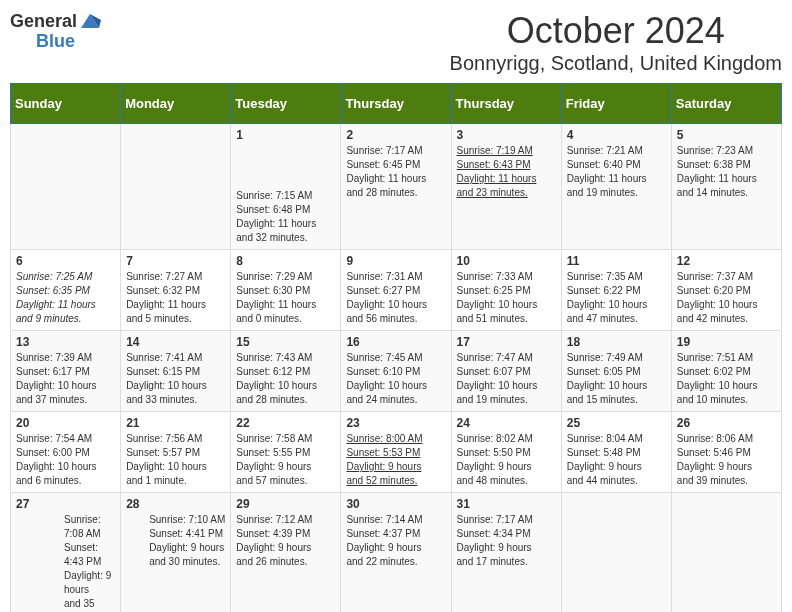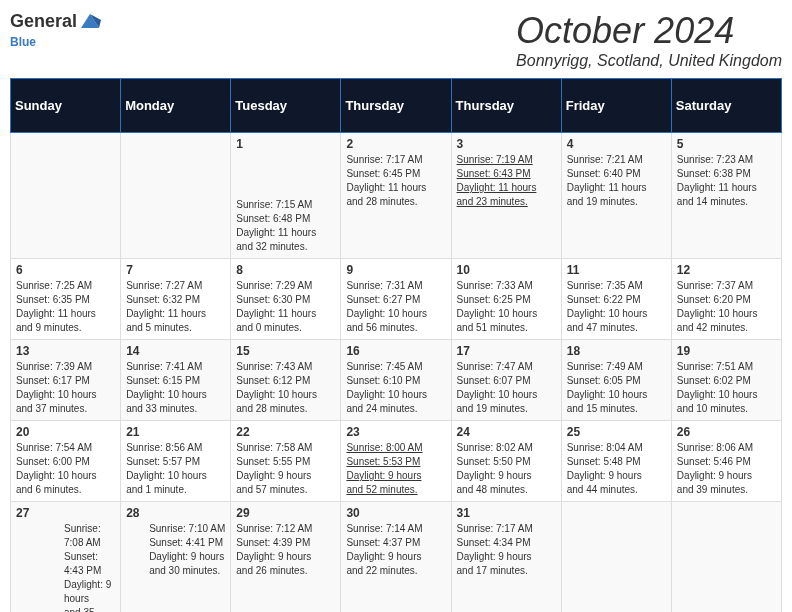--- a/index.html
+++ b/index.html
@@ -12,61 +12,61 @@
     }
     .header-area {
       display: flex;
       align-items: flex-start;
       justify-content: space-between;
       margin-bottom: 8px;
     }
     .logo {
       display: flex;
       align-items: center;
+      text-align: center;
     }
     .logo-text-general {
       font-size: 18px;
       font-weight: bold;
       color: #333;
       line-height: 1;
     }
     .logo-text-blue {
-      font-size: 12px;
+      font-size: 18px;
       font-weight: bold;
       color: #3a7abf;
       line-height: 1;
     }
     .logo-icon {
       width: 22px;
       height: 22px;
       margin-left: 2px;
     }
     .title-area {
-      text-align: left;
-      font-style: italic;
+      text-align: center;
     }
     .month-title {
       font-size: 36px;
       color: #333;
       font-weight: normal;
     }
     .subtitle {
-      font-size: 16px;
+      font-size: 20px;
       color: #333;
     }
     table {
       width: 100%;
       border-collapse: collapse;
       table-layout: fixed;
     }
     thead th {
-      background-color: #0f172a;
+      background-color: #4d7c0f;
       color: #fff;
       font-size: 13px;
-      padding: 19px 4px;
+      padding: 12px 4px;
       text-align: left;
       border: 1px solid #2a72be;
     }
     tbody td {
       border: 1px solid #ddd;
       vertical-align: top;
       padding: 4px 5px;
       font-size: 10.5px;
       color: #333;
       min-height: 80px;
@@ -167,21 +167,21 @@
           <span class="day-number">5</span>
           <div class="day-info" style="white-space: pre-line;">Sunrise: 7:23 AM
 Sunset: 6:38 PM
 Daylight: 11 hours
 and 14 minutes.</div>
         </td>
       </tr>
       <tr>
         <td>
           <span class="day-number">6</span>
-          <div class="day-info" style="white-space: pre-line;">Sunrise: 7:25 AM
+          <div class="day-info" style="white-space: pre-line; font-style: italic;">Sunrise: 7:25 AM
 Sunset: 6:35 PM
 Daylight: 11 hours
 and 9 minutes.</div>
         </td>
         <td>
           <span class="day-number">7</span>
           <div class="day-info" style="white-space: pre-line;">Sunrise: 7:27 AM
 Sunset: 6:32 PM
 Daylight: 11 hours
 and 5 minutes.</div>
@@ -276,21 +276,21 @@
       <tr>
         <td>
           <span class="day-number">20</span>
           <div class="day-info" style="white-space: pre-line;">Sunrise: 7:54 AM
 Sunset: 6:00 PM
 Daylight: 10 hours
 and 6 minutes.</div>
         </td>
         <td>
           <span class="day-number">21</span>
-          <div class="day-info" style="white-space: pre-line;">Sunrise: 8:56 AM
+          <div class="day-info" style="white-space: pre-line;">Sunrise: 7:56 AM
 Sunset: 5:57 PM
 Daylight: 10 hours
 and 1 minute.</div>
         </td>
         <td>
           <span class="day-number">22</span>
           <div class="day-info" style="white-space: pre-line;">Sunrise: 7:58 AM
 Sunset: 5:55 PM
 Daylight: 9 hours
 and 57 minutes.</div>

